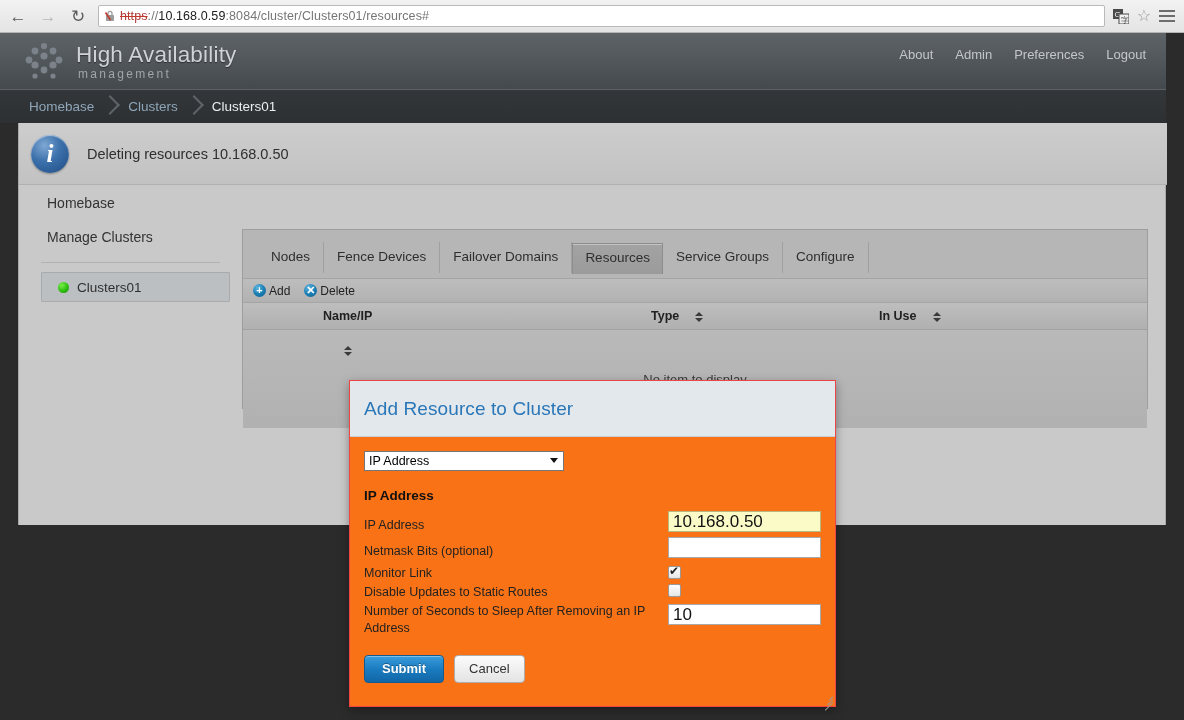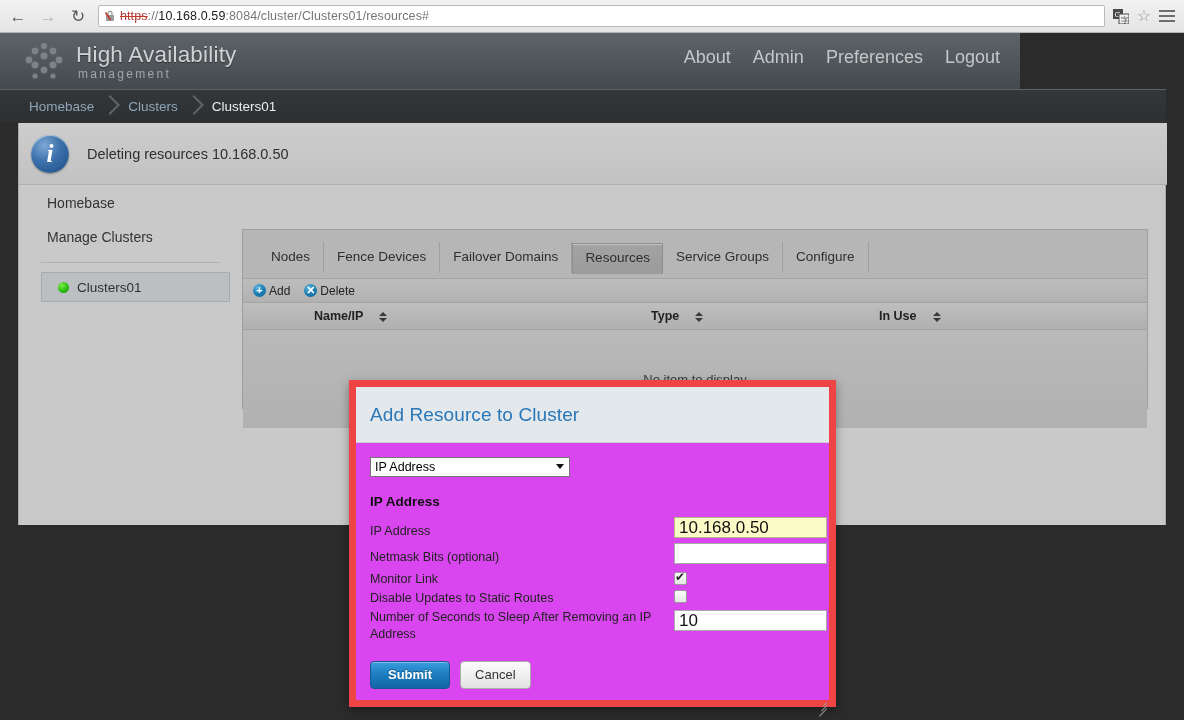--- a/index.html
+++ b/index.html
@@ -53,21 +53,21 @@
   .menu-ico i { display: block; width: 16px; height: 2px; background: #6d6d6d; }
 
   
   .app {
     position: absolute; left: 0; top: 33px;
     width: 1184px; height: 687px;
     background: #2b2b2b;
   }
 
   .masthead {
-    position: absolute; left: 0; top: 0; width: 1020px; height: 56px;
+    position: absolute; left: 0; top: 0; width: 1166px; height: 56px;
     background: linear-gradient(to bottom, #5d6367 0%, #53585c 45%, #44494d 100%);
     overflow: hidden;
   }
   .logo-wrap {
     position: absolute; left: 22px; top: 6px;
     display: flex; align-items: center;
   }
   .logo-mark { width: 44px; height: 44px; position: relative; }
   .logo-text { margin-left: 10px; }
   .logo-title {
@@ -77,21 +77,21 @@
   }
   .logo-sub {
     font-size: 12px; color: #9fa5aa; letter-spacing: 2.3px;
     line-height: 14px; padding-left: 2px;
   }
   .top-nav {
     position: absolute; right: 20px; top: 14px;
     display: flex; gap: 22px;
   }
   .top-nav a {
-    font-size: 18px; color: #c3c7ca; text-decoration: none;
+    font-size: 13px; color: #c3c7ca; text-decoration: none;
   }
 
   .crumbbar {
     position: absolute; left: 0; top: 56px; width: 1166px; height: 34px;
     background: linear-gradient(to bottom, #33373a, #2c3033);
     border-top: 1px solid #5c6165;
     display: flex; align-items: center;
   }
   .crumb {
     font-size: 13.5px; color: #8fa6b8; padding: 0 0 0 0; text-decoration: none;
@@ -221,22 +221,22 @@
   .empty-row {
     height: 98px; background: linear-gradient(to bottom, #b9b9b9, #b1b1b1);
     display: flex; align-items: center; justify-content: center;
     font-size: 13px; color: #3a3a3a;
   }
 
   
   .modal {
     position: absolute; left: 349px; top: 347px;
     width: 487px; height: 327px;
-    background: #d946ef;
-    border: 7px solid #ef4444;
+    background: #f97316;
+    border: 1px solid #ef4444;
     box-shadow: 0 3px 9px rgba(0,0,0,.35);
     z-index: 50;
   }
   .modal-head {
     height: 56px; background: #e3e8ec; border-bottom: 1px solid #c8ced3;
     display: flex; align-items: center; padding-left: 14px;
   }
   .modal-title {
     font-size: 19px; color: #2a77b8; font-weight: normal; letter-spacing: .1px;
   }
@@ -420,21 +420,21 @@
           <span class="circ">+</span>
           <span>Add</span>
         </div>
         <div class="tb-btn">
           <span class="circ">✕</span>
           <span>Delete</span>
         </div>
       </div>
 
       <div class="thead">
-        <div class="th" style="left:71px;">
+        <div class="th" style="left:80px;flex-direction:column;">
           <span>Name/IP</span>
           <span class="sorter">
               <i class="up"></i>
               <i class="dn"></i>
             </span>
         </div>
         <div class="th" style="left:408px;">
           <span>Type</span>
           <span class="sorter">
               <i class="up"></i>

